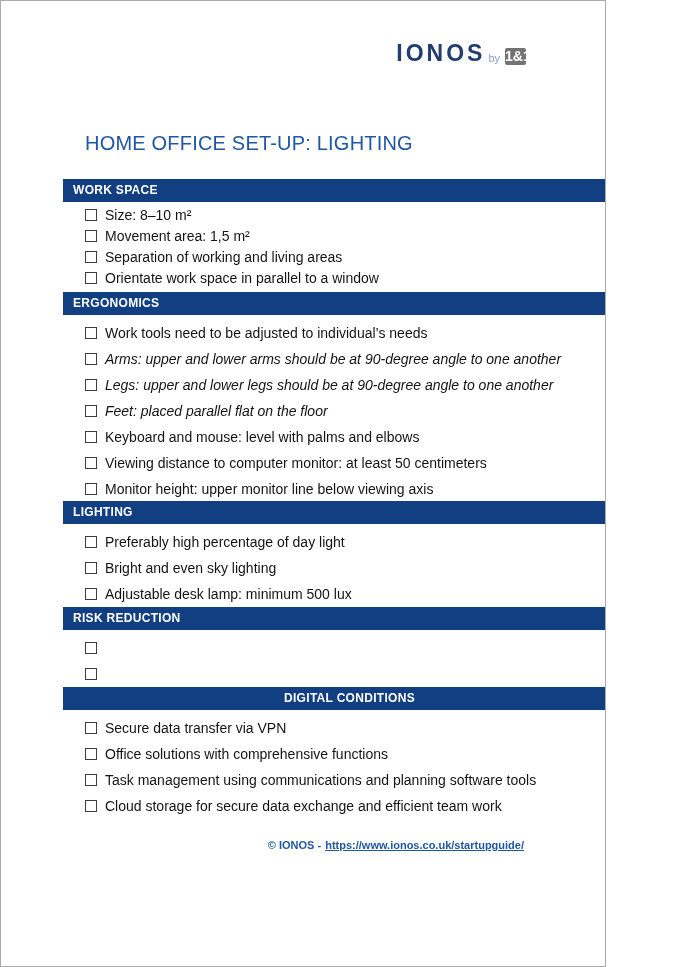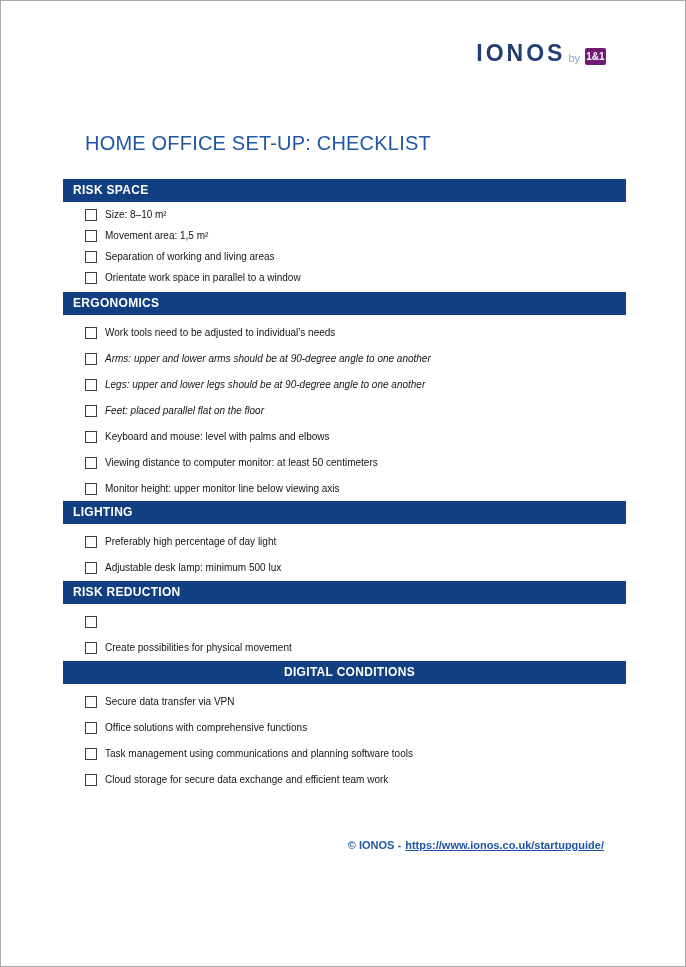--- a/index.html
+++ b/index.html
@@ -1,31 +1,31 @@
 <!DOCTYPE html>
 <html><head>
 <meta charset="utf-8">
 <style>
   html,body{margin:0;padding:0;background:#fff;}
   .page{
     position:relative;
-    width:686px;height:967px;
+    width:606px;height:967px;
     background:#ffffff;
     border:1px solid #a9aab0;
     box-sizing:border-box;
     font-family:"Liberation Sans",sans-serif;
     overflow:hidden;
   }
   
   .logo{position:absolute;top:41px;right:79px;display:flex;align-items:flex-end;}
   .logo-brand{font-size:23px;font-weight:bold;letter-spacing:3px;color:#223d74;line-height:1;}
   .logo-by{font-size:11px;color:#8da2c4;margin:0 5px 1px 3px;line-height:1;}
   .logo-badge{
-    width:21px;height:17px;background:#701a75;color:#ffffff;
-    font-size:10px;font-weight:bold;text-align:center;line-height:17px;
+    width:21px;height:17px;background:#737373;color:#ffffff;
+    font-size:14px;font-weight:bold;text-align:center;line-height:17px;
     border-radius:2px;margin-bottom:0;
   }
   
   .content{margin-left:62px;width:563px;}
   .title{
     margin:129px 0 0 0;padding-left:22px;
     font-size:20px;font-weight:400;color:#1f57a5;
     line-height:26px;letter-spacing:0.2px;
   }
   .section-bar{
@@ -35,21 +35,21 @@
     padding-left:10px;
   }
   .section:nth-of-type(1){margin-top:23px;}
   .section:nth-of-type(2){margin-top:6px;}
   .section:nth-of-type(3){margin-top:4px;}
   .section:nth-of-type(4){margin-top:5px;}
   .section:nth-of-type(5){margin-top:5px;text-align:center;}
   .item{
     display:flex;align-items:center;
     height:16px;margin-top:10px;padding-left:22px;
-    font-size:10px;color:#141414;line-height:16px;
+    font-size:14px;color:#141414;line-height:16px;
   }
   .section:nth-of-type(1) .item{margin-top:5px;}
   .item.italic .item-label{font-style:italic;}
   .checkbox{
     width:10px;height:10px;border:1px solid #3d3d3d;
     background:#ffffff;margin-right:8px;flex:none;display:inline-block;
   }
   
   .footer{
     position:absolute;top:838px;right:81px;
@@ -62,24 +62,24 @@
 
 <div class="page">
 
   <div class="logo">
     <span class="logo-brand">IONOS</span>
     <span class="logo-by">by</span>
     <span class="logo-badge">1&amp;1</span>
   </div>
 
   <div class="content">
-    <h1 class="title">HOME OFFICE SET-UP: CHECKLIST</h1>
+    <h1 class="title">HOME OFFICE SET-UP: LIGHTING</h1>
     <main>
         <section class="section">
-          <div class="section-bar">RISK SPACE</div>
+          <div class="section-bar">WORK SPACE</div>
           <div class="item">
             <span class="checkbox"></span>
             <span class="item-label">Size: 8–10 m²</span>
           </div>
           <div class="item">
             <span class="checkbox"></span>
             <span class="item-label">Movement area: 1,5 m²</span>
           </div>
           <div class="item">
             <span class="checkbox"></span>
@@ -122,31 +122,34 @@
           </div>
         </section>
         <section class="section">
           <div class="section-bar">LIGHTING</div>
           <div class="item">
             <span class="checkbox"></span>
             <span class="item-label">Preferably high percentage of day light</span>
           </div>
           <div class="item">
             <span class="checkbox"></span>
+            <span class="item-label">Bright and even sky lighting</span>
+          </div>
+          <div class="item">
+            <span class="checkbox"></span>
             <span class="item-label">Adjustable desk lamp: minimum 500 lux</span>
           </div>
         </section>
         <section class="section">
           <div class="section-bar">RISK REDUCTION</div>
           <div class="item">
             <span class="checkbox"></span>
           </div>
           <div class="item">
             <span class="checkbox"></span>
-            <span class="item-label">Create possibilities for physical movement</span>
           </div>
         </section>
         <section class="section">
           <div class="section-bar">DIGITAL CONDITIONS</div>
           <div class="item">
             <span class="checkbox"></span>
             <span class="item-label">Secure data transfer via VPN</span>
           </div>
           <div class="item">
             <span class="checkbox"></span>

